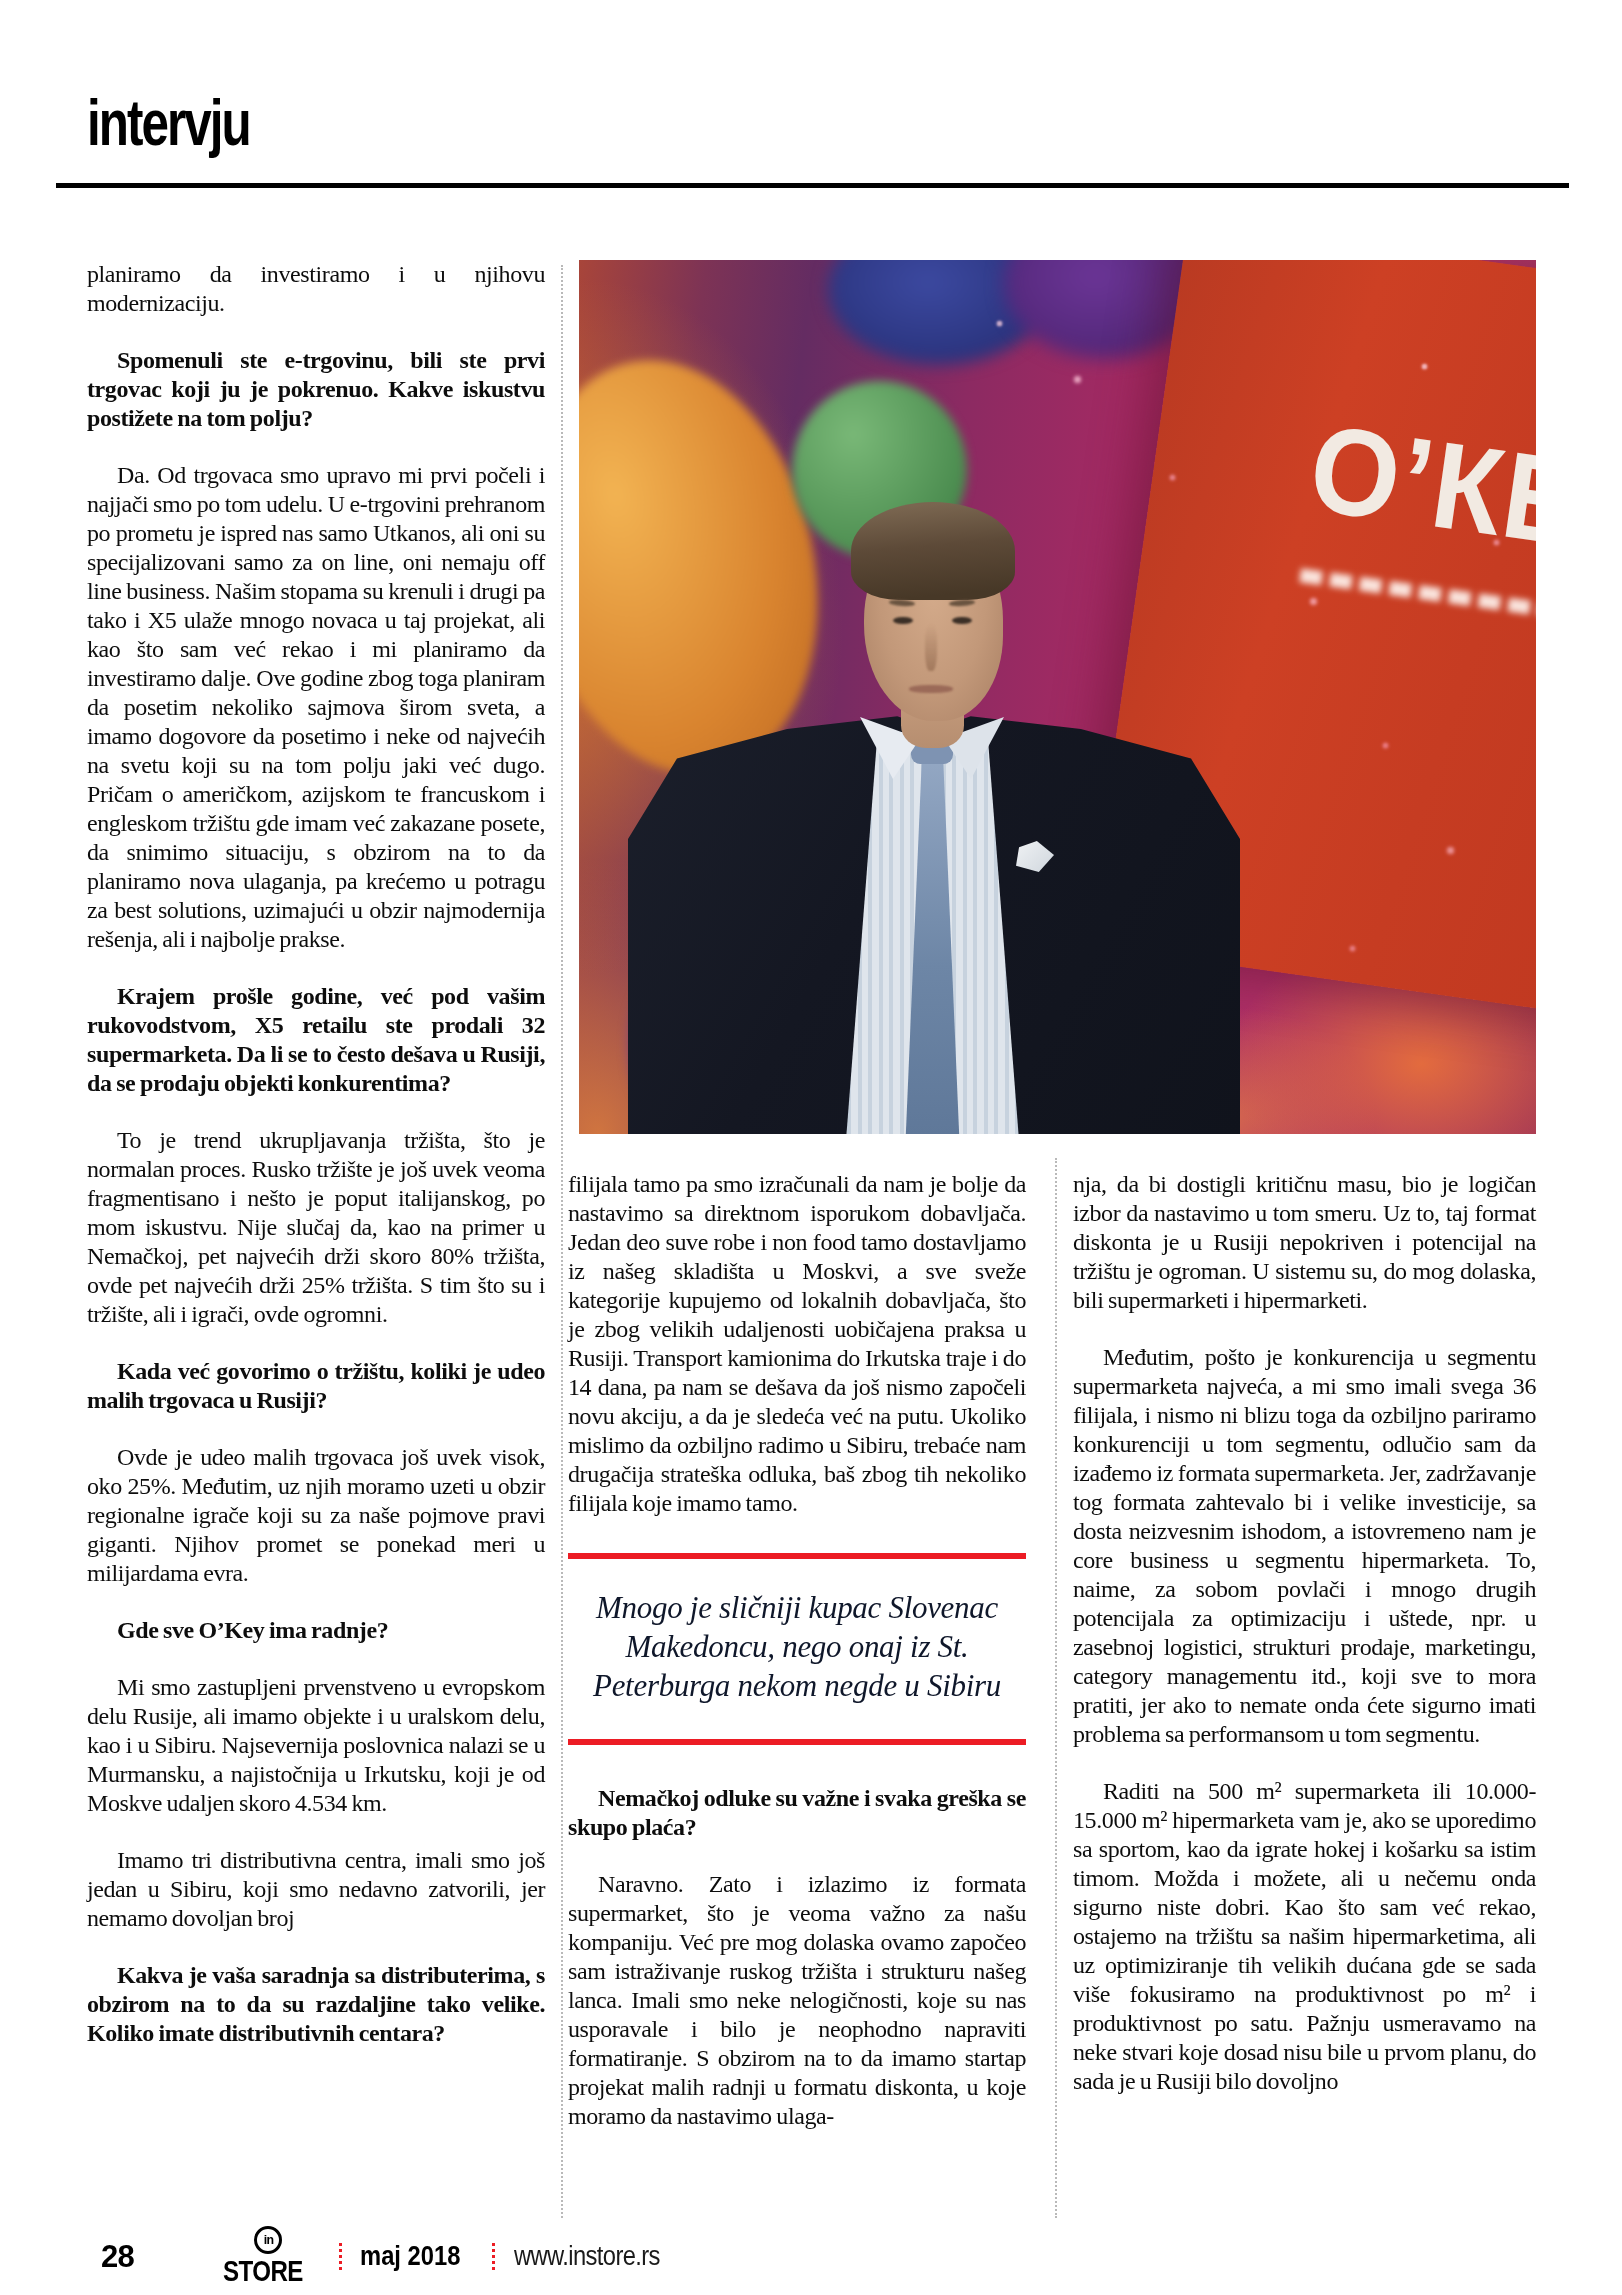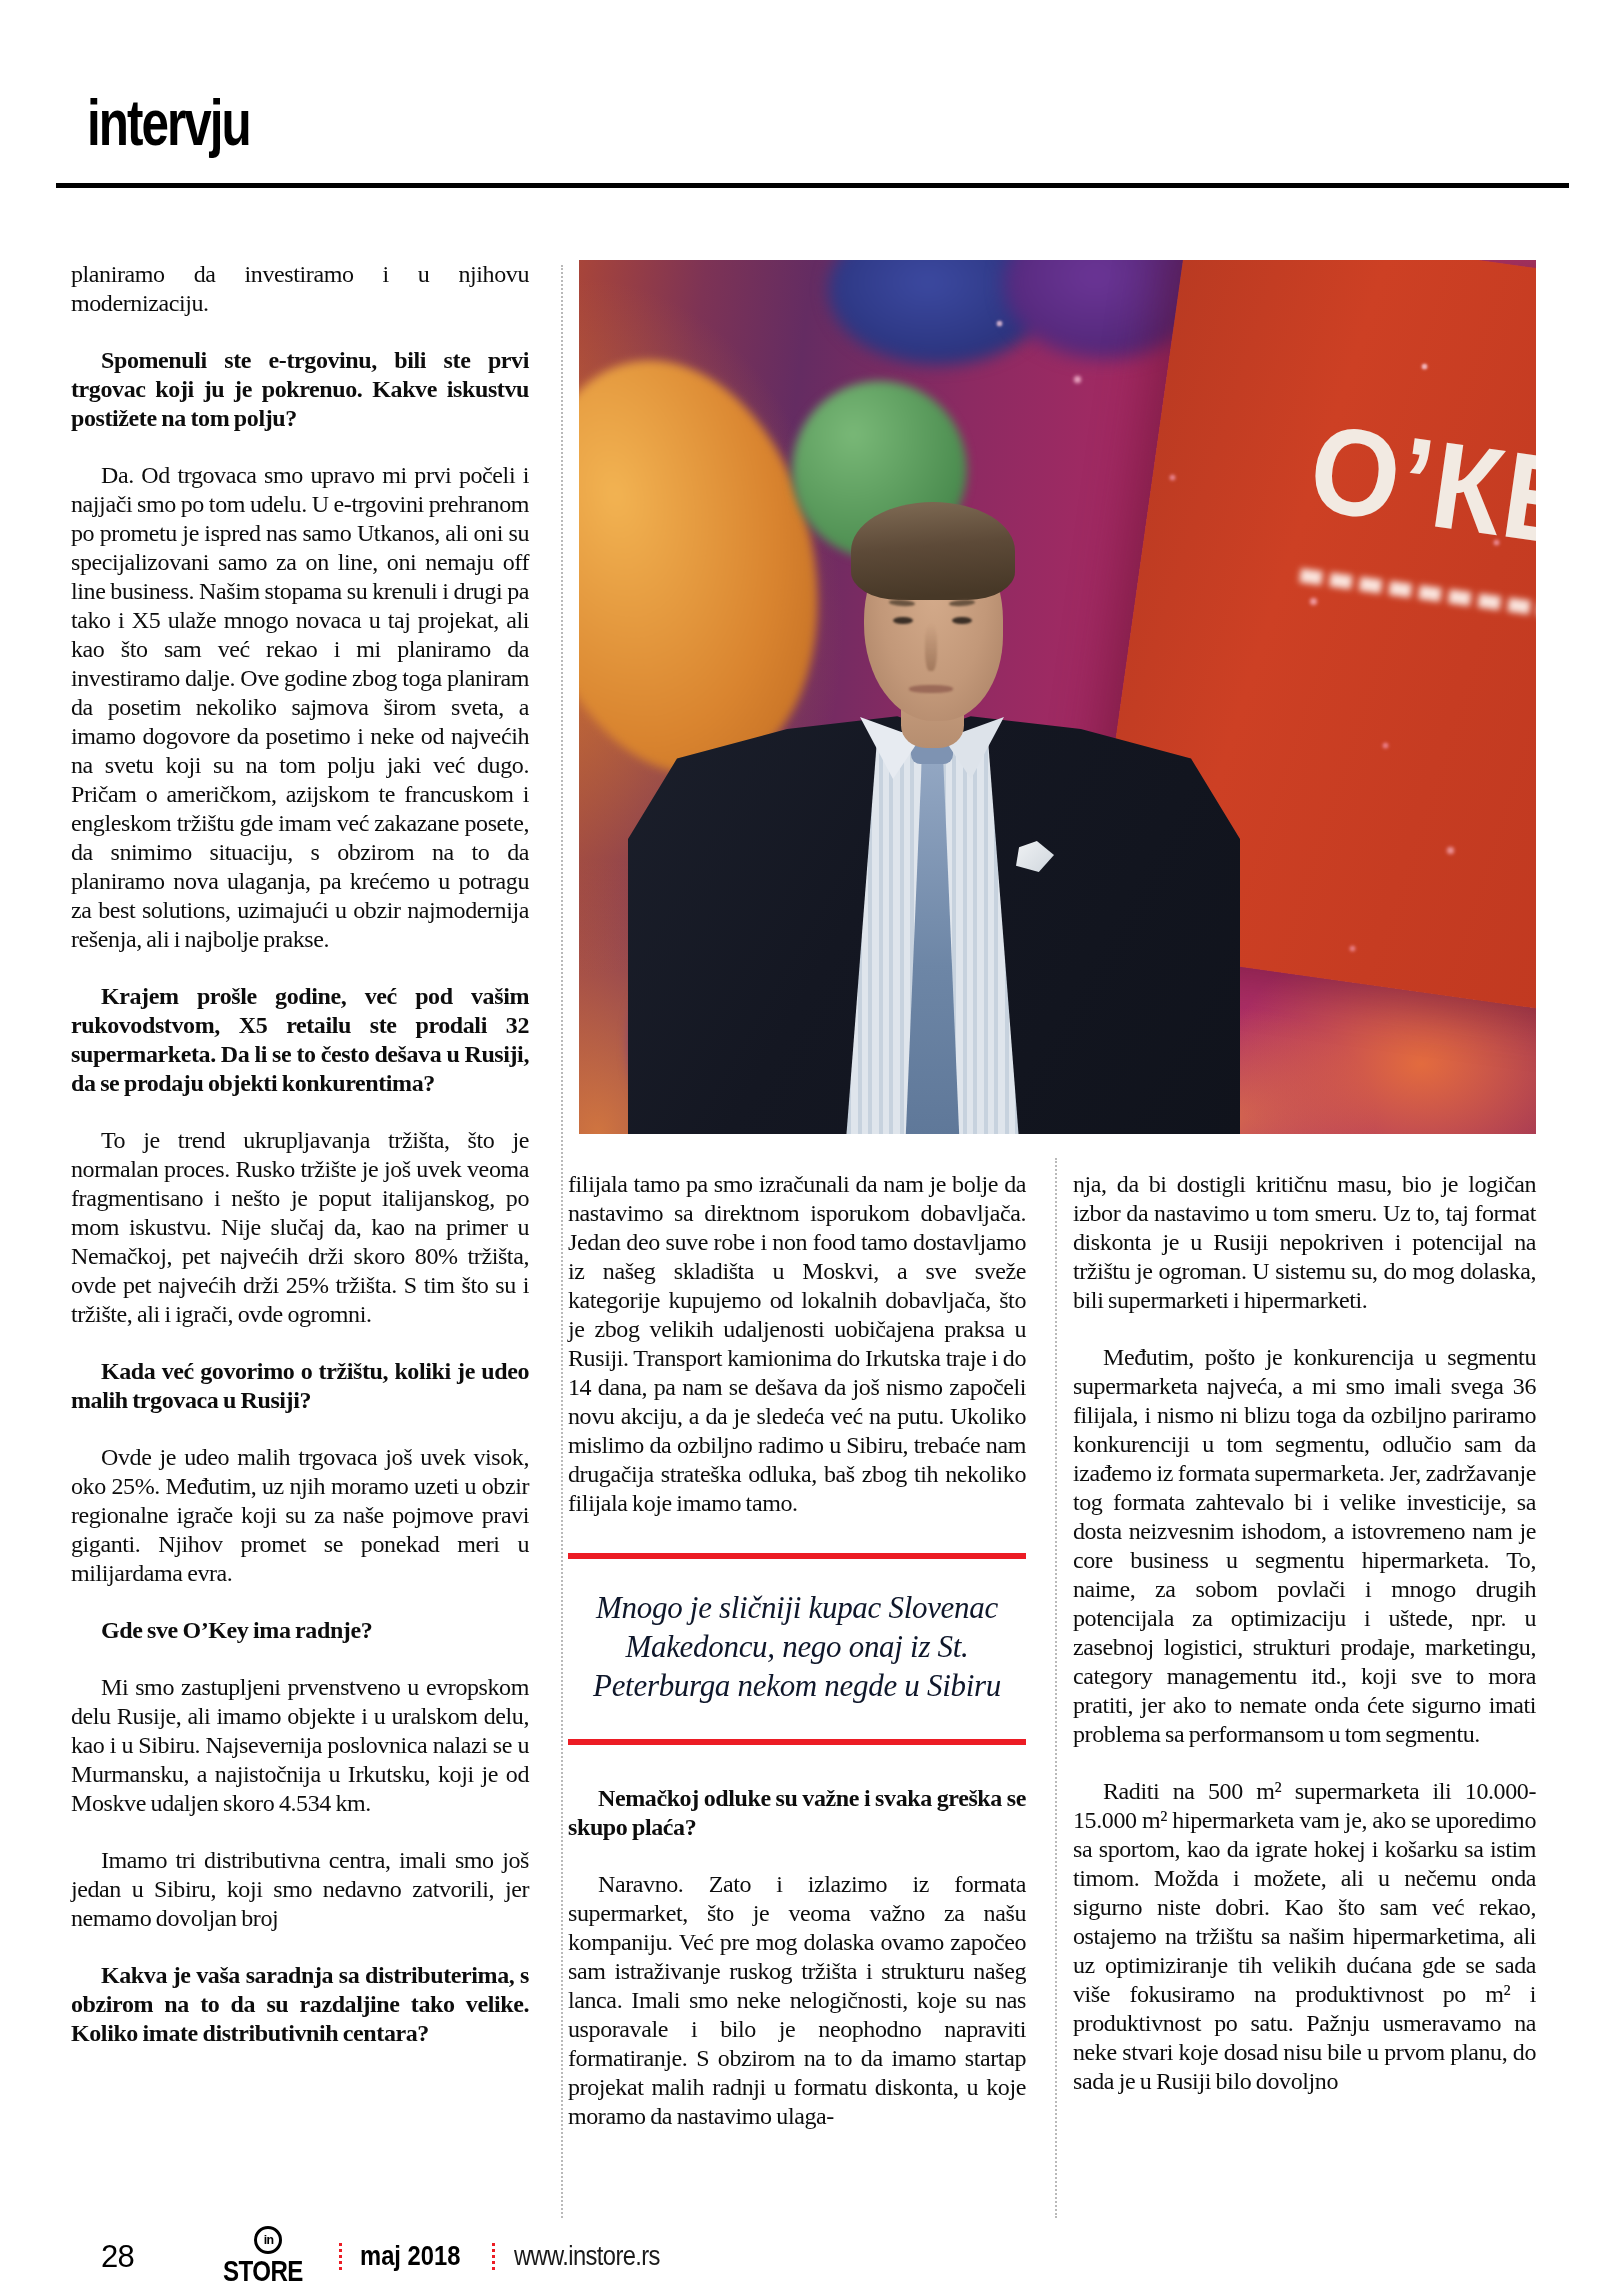--- a/index.html
+++ b/index.html
@@ -10,21 +10,21 @@
   
   .section-title{position:absolute;left:87px;top:90px;margin:0;
       font-family:"Liberation Sans","DejaVu Sans",sans-serif;
       font-size:65px;font-weight:800;letter-spacing:-2.6px;line-height:1;
       transform:scaleX(.76);transform-origin:left top;color:#000;}
   .head-rule{position:absolute;left:56px;top:183px;width:1513px;height:4.6px;background:#000;}
 
   
   .col{position:absolute;width:458px;font-size:24px;line-height:29px;
        text-align:justify;letter-spacing:-0.4px;word-spacing:-1px;}
-  .col-1{left:71px;top:260px;}
+  .col-1{left:87px;top:260px;}
   .col-2{left:568px;top:1170px;}
   .col-3{left:1073px;top:1170px;width:463px;}
   .para{margin:0 0 28px 0;text-indent:30px;}
   .para.cont{text-indent:0;}
   .para.question{font-weight:700;}
   .vrule{position:absolute;width:0;border-left:2.6px dotted #b9b9b9;}
   .vrule-1{left:561px;top:265px;height:1953px;}
   .vrule-2{left:1055px;top:1158px;height:1060px;}
 
   
@@ -95,21 +95,21 @@
   .brow-r{left:370px;top:340px;width:26px;height:5.9px;background:#6a5440;border-radius:50%;transform:rotate(-4deg);}
   .eye-l{left:314px;top:357px;width:19.6px;height:7.2px;background:#3b2f26;border-radius:50%;}
   .eye-r{left:373px;top:357px;width:19.6px;height:7.2px;background:#3b2f26;border-radius:50%;}
   .nose{left:346px;top:364px;width:11.8px;height:47px;border-radius:40%;
       background:linear-gradient(to bottom,rgba(140,100,70,0),rgba(120,80,55,.45));}
   .mouth{left:330px;top:425px;width:44px;height:7.9px;background:#9b6a58;border-radius:45%;}
 
   
   .footer{position:absolute;left:101px;top:2237px;width:1433px;height:39px;
       display:flex;align-items:center;font-family:"Liberation Sans","DejaVu Sans",sans-serif;color:#000;}
-  .page-number{font-size:31px;font-weight:400;letter-spacing:-0.7px;text-align:right;}
+  .page-number{font-size:31px;font-weight:700;letter-spacing:-0.7px;text-align:right;}
   .brand-group{display:flex;align-items:center;margin-left:89px;flex-direction:column;}
   .brand-circle{width:22px;height:22px;border:3.3px solid #000;border-radius:50%;
       display:flex;align-items:center;justify-content:center;
       font-size:12.4px;font-weight:800;letter-spacing:-0.7px;margin-right:6.5px;}
   .brand-name{font-size:29.4px;font-weight:800;letter-spacing:-0.7px;transform:scaleX(.82);transform-origin:left center;}
   .foot-sep{height:27.5px;border-left:3.3px dotted #ec1c24;margin:0 18.3px;}
   .issue{font-size:27px;font-weight:700;transform:scaleX(.88);transform-origin:left center;}
   .website{font-size:27px;font-weight:400;letter-spacing:-0.7px;transform:scaleX(.88);transform-origin:left center;color:#1a1a1a;}
 </style>
 </head>

